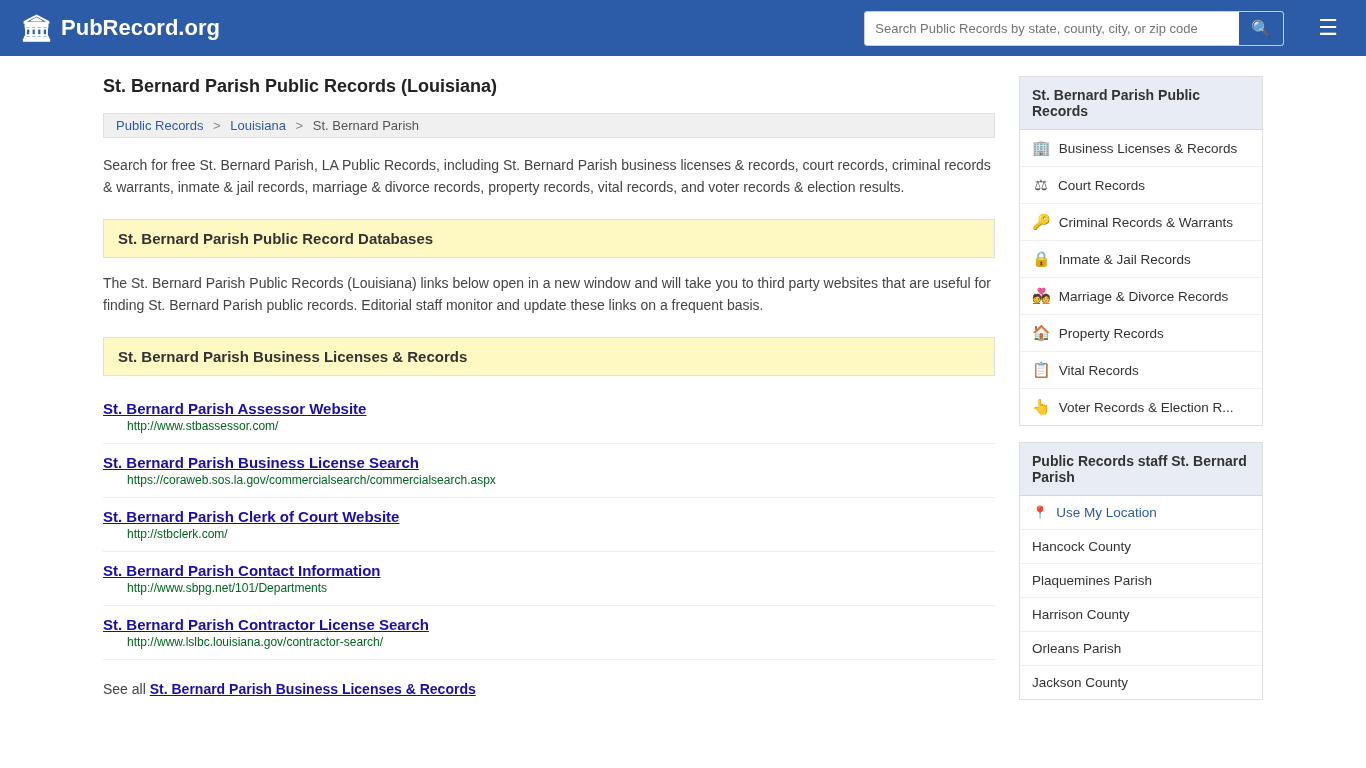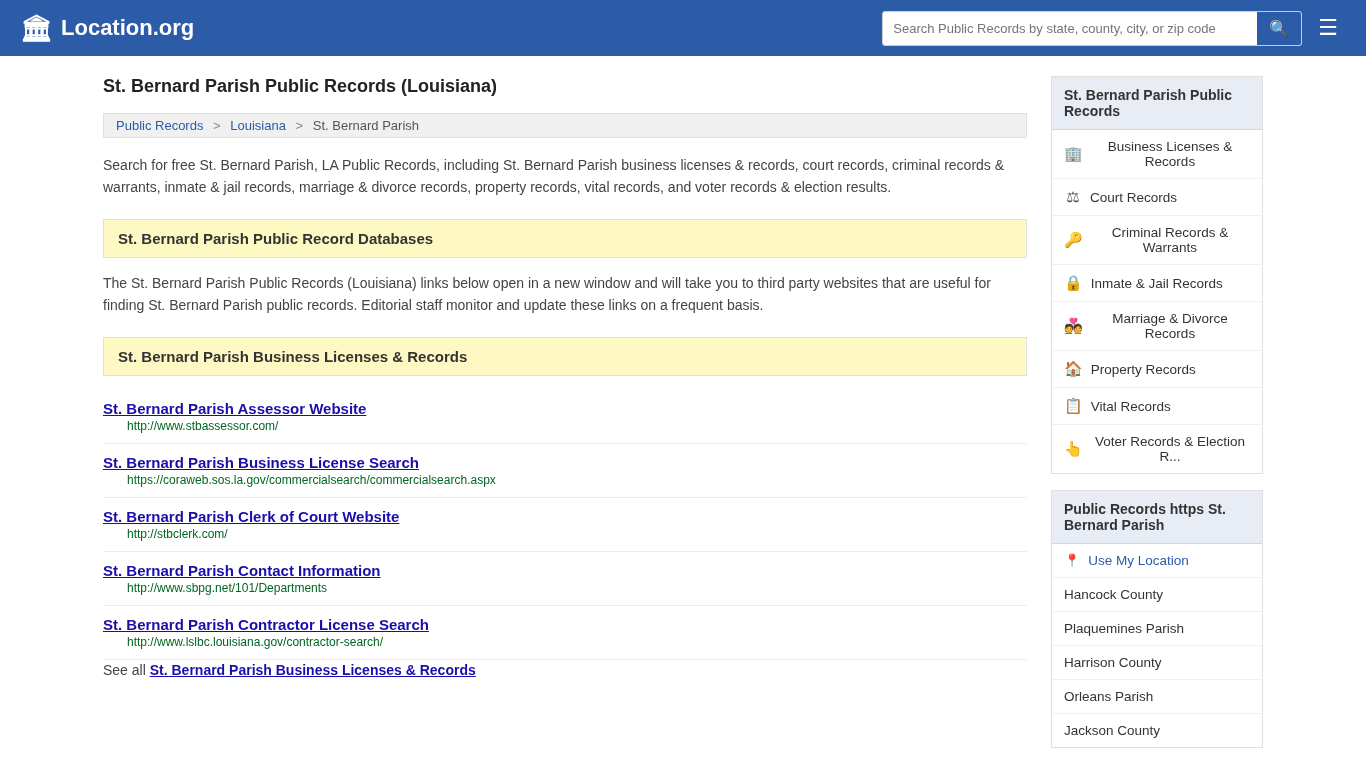--- a/index.html
+++ b/index.html
@@ -21,21 +21,21 @@
       font-size: 22px;
       font-weight: bold;
       text-decoration: none;
       gap: 8px;
     }
     .header-logo .logo-icon {
       font-size: 26px;
     }
     .header-right {
       display: flex;
-      gap: 8px;
+      gap: 26px;
     }
     .search-bar {
       display: flex;
       align-items: center;
       background: #fff;
       border: 1px solid #ccc;
       border-radius: 3px;
       overflow: hidden;
       width: 420px;
     }
@@ -140,31 +140,31 @@
     .record-link-item .link-url {
       font-size: 12px;
       color: #006621;
       margin-top: 2px;
       margin-left: 24px;
     }
 
     .see-all {
       font-size: 14px;
       color: #444;
-      margin-top: 2px;
+      margin-top: 21px;
     }
     .see-all a {
       color: #1a0dab;
       text-decoration: underline;
       font-weight: bold;
     }
 
     
     .sidebar {
-      width: 212px;
+      width: 244px;
       flex-shrink: 0;
     }
 
     .sidebar-box {
       border: 1px solid #e0e0e0;
       margin-bottom: 16px;
     }
 
     .sidebar-box-title {
       background: #e8edf5;
@@ -208,21 +208,21 @@
     .use-location {
       color: #2c5ba8 !important;
     }
   </style>
 </head>
 <body>
 
 <header class="header">
   <div class="header-logo">
     <span class="logo-icon">🏛</span>
-    <span>Location.org</span>
+    <span>PubRecord.org</span>
   </div>
   <div class="header-right">
     <div class="search-bar">
       <input type="text" placeholder="Search Public Records by state, county, city, or zip code" style="">
       <button>🔍</button>
     </div>
     <button class="hamburger-btn">☰</button>
   </div>
 </header>
 
@@ -310,21 +310,21 @@
       <a href="#">Vital Records</a>
     </div>
           <div class="sidebar-item">
       <span class="si-icon">👆</span>
       <a href="#">Voter Records &amp; Election R...</a>
     </div>
         </div>
     </div>
 
     <div class="sidebar-box nearby-box">
-      <div class="sidebar-box-title">Public Records https St. Bernard Parish</div>
+      <div class="sidebar-box-title">Public Records staff St. Bernard Parish</div>
       <div class="sidebar-item">
         <span class="location-icon">📍</span>
         <span class="use-location">Use My Location</span>
       </div>
       <div id="nearby-places-list">
           <div class="sidebar-item">
             <a href="#">Hancock County</a>
           </div>
           <div class="sidebar-item">
             <a href="#">Plaquemines Parish</a>

